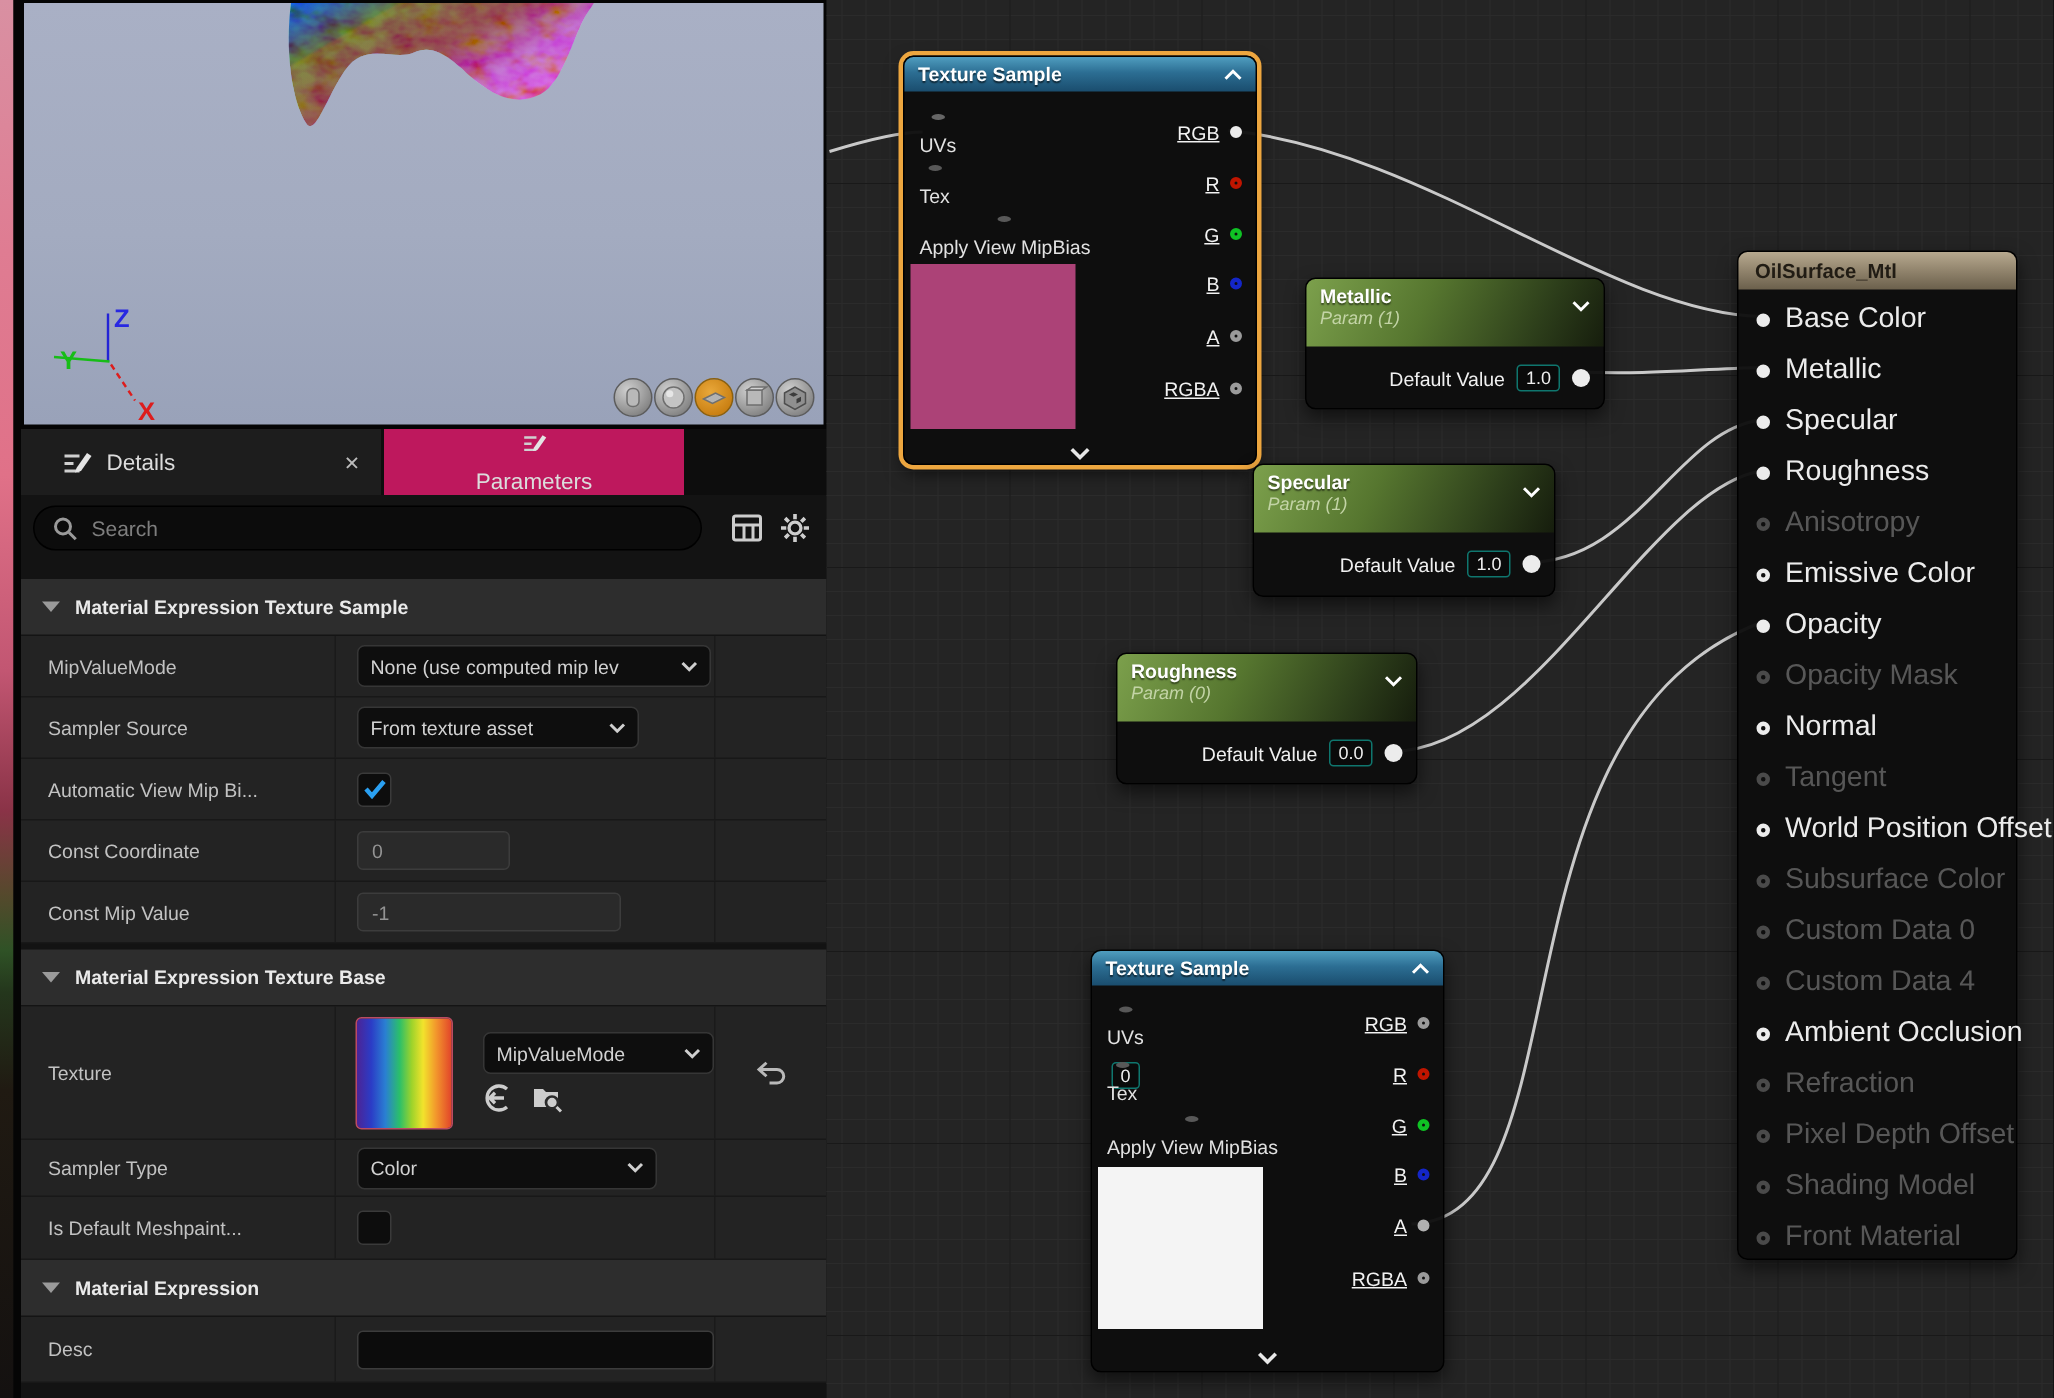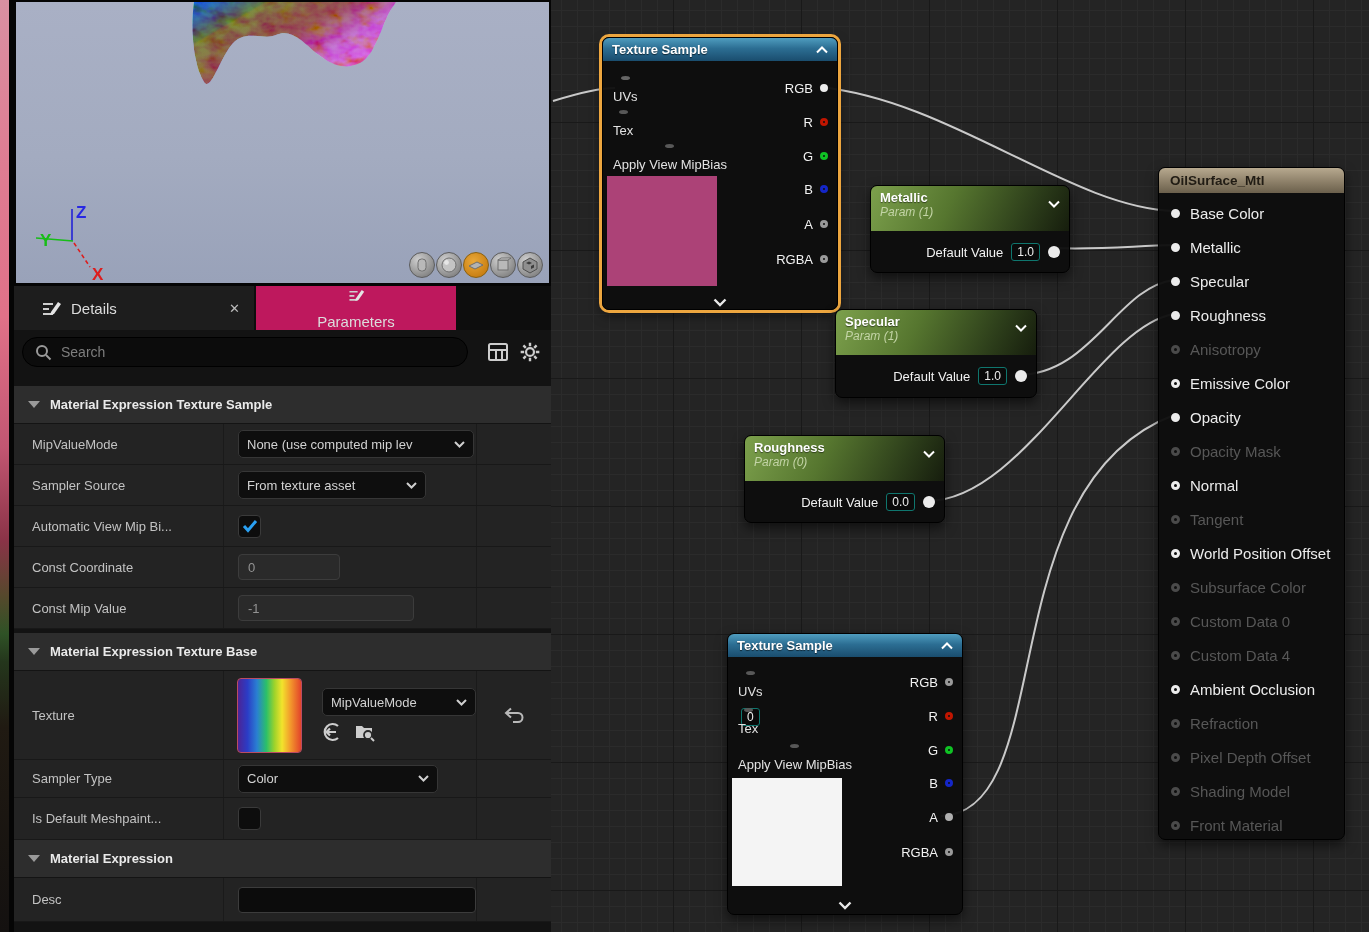--- a/index.html
+++ b/index.html
@@ -70,39 +70,39 @@
   .nhead .hchev{margin-left:auto;}
   .phead{height:45px;border-radius:6px 6px 0 0;padding:4px 9px 0 9px;position:relative;
     background:linear-gradient(115deg,#7ca04c 0%,#56762f 40%,#2c3d1a 78%,#161d0d 100%);}
   .ptitle{font-size:13px;font-weight:bold;color:#fff;text-shadow:0 1px 1px rgba(0,0,0,.5);}
   .psub{font-size:12px;font-style:italic;color:#c3d4a6;}
   .phead .hchev{position:absolute;right:9px;top:14px;}
   .rhead{height:25px;border-radius:6px 6px 0 0;background:linear-gradient(180deg,#b7a98f 0%,#8d8069 55%,#6b604c 100%);
     color:#211c14;font-weight:bold;font-size:13.5px;display:flex;align-items:center;padding:0 11px;}
 
   .irow{position:absolute;left:10px;display:flex;align-items:center;gap:9px;height:24px;color:#e2e2e2;font-size:13px;flex-direction:column;}
-  .orow{position:absolute;right:9px;display:flex;align-items:center;gap:7px;height:24px;color:#f2f2f2;font-size:13px;}
+  .orow{position:absolute;right:9px;display:flex;align-items:center;gap:7px;height:24px;color:#f2f2f2;font-size:13px;text-decoration:underline;}
   .ipin{width:9px;height:9px;border-radius:50%;border:2px solid #585858;}
   .ipin.filled{background:#666;border-color:#666;}
   .opin{width:8px;height:8px;border-radius:50%;border:3px solid currentColor;}
   .opin.filled{background:currentColor;}
   .vbox{min-width:16px;padding:1px 5px;border:1px solid #0f766e;border-radius:3px;background:rgba(5,5,5,.5);
     color:#eee;font-size:12px;text-align:center;}
   .tsprev{position:absolute;left:4px;width:110px;}
   .bchev{position:absolute;left:0;right:0;display:flex;justify-content:center;}
 
   .pbody{position:absolute;left:0;right:0;height:40px;display:flex;align-items:center;justify-content:flex-end;
     gap:8px;padding-right:9px;color:#f0f0f0;font-size:13px;}
   .ppin{width:12px;height:12px;border-radius:50%;background:#ececec;}
 
   .prow{position:absolute;left:12px;display:flex;align-items:center;gap:10px;height:24px;}
   .rpin{width:9px;height:9px;border-radius:50%;border:3px solid #ececec;flex:none;}
   .prow.connected .rpin{background:#ececec;}
   .prow.disabled .rpin{border-color:#4a4a4a;}
-  .plabel{color:#ececec;font-size:15px;white-space:nowrap;}
+  .plabel{color:#ececec;font-size:19px;white-space:nowrap;}
   .prow.disabled .plabel{color:#575757;}
 </style>
 </head>
 <body>
 
 <div class="stage">
 
   <div class="left-strip"></div>
   <div class="left-black"></div>
 

